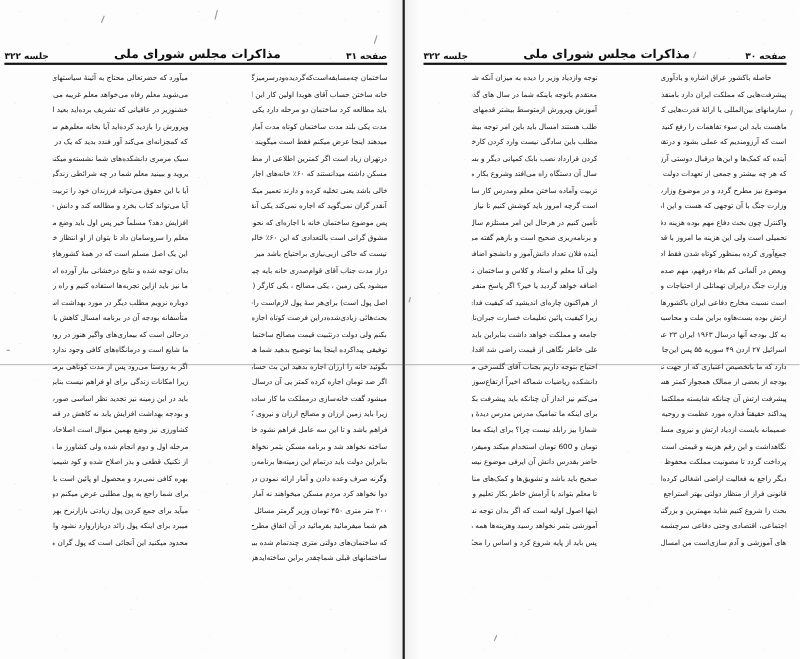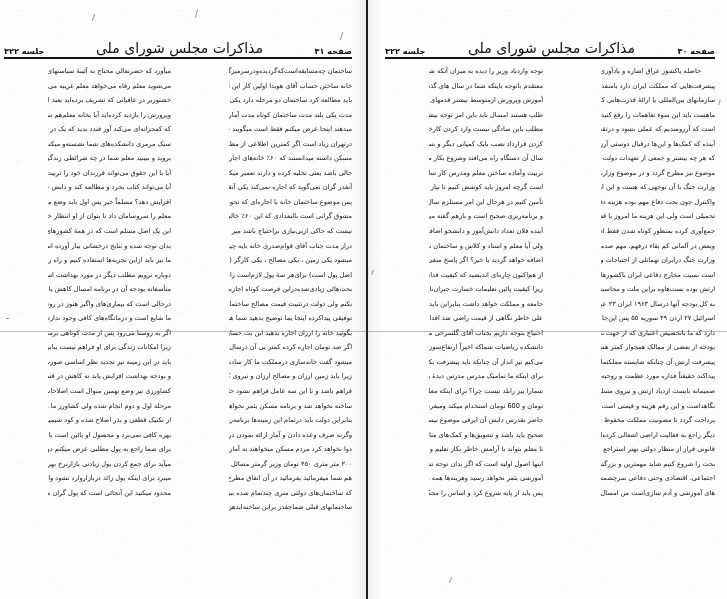--- a/index.html
+++ b/index.html
@@ -89,22 +89,22 @@
   .running-head::after {
     content: "";
     position: absolute;
     right: 0;
     left: 0;
     bottom: -1px;
     height: 1.6px;
     background: #1a1a1a;
   }
   .rh-title {
-    font-size: 14px;
-    font-weight: normal;
+    font-size: 11px;
+    font-weight: bold;
     letter-spacing: .2px;
   }
   .rh-side { white-space: nowrap; text-align: right; }
 
   
   .columns {
     display: flex;
     flex-direction: row;
     gap: 14px;
     margin-top: 6px;

